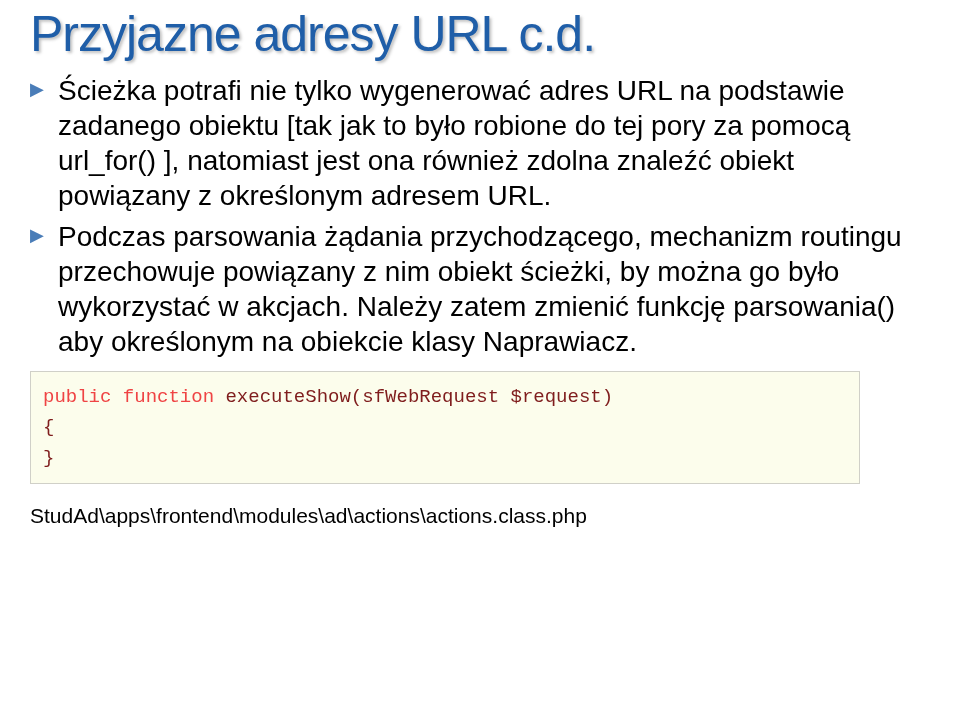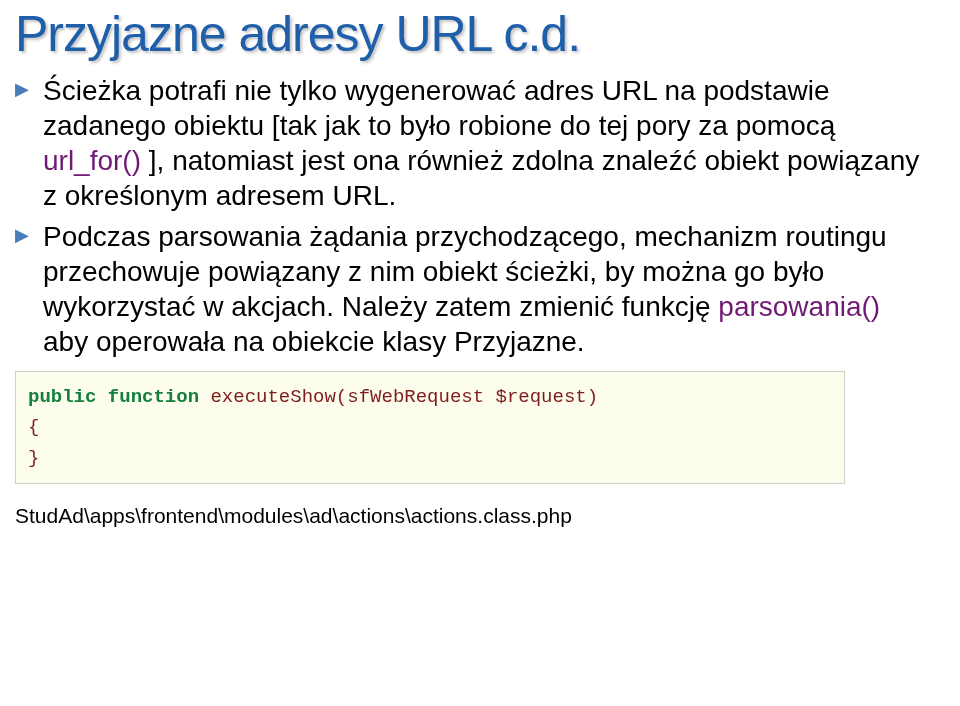--- a/index.html
+++ b/index.html
@@ -9,21 +9,21 @@
     }
     body {
       width: 960px;
       height: 706px;
       background: white;
       font-family: Verdana, Geneva, sans-serif;
       padding: 0;
       overflow: hidden;
     }
     .slide {
-      padding: 0 30px 20px 15px;
+      padding: 0 30px 20px 30px;
     }
     h1 {
       color: #1f5ea8;
       font-size: 50px;
       font-weight: normal;
       padding-top: 5px;
       padding-bottom: 10px;
       text-shadow: 2px 2px 3px rgba(100,100,100,0.4);
       letter-spacing: -1px;
     }
@@ -41,57 +41,57 @@
     }
     li::before {
       content: "▶";
       position: absolute;
       left: 0;
       top: 5px;
       color: #4a7db8;
       font-size: 18px;
     }
     .blue-text {
-      color: #701a75;
+      color: #000000;
     }
     .code-box {
       background: #fcfdec;
       border: 1px solid #d0d0c8;
       padding: 10px 12px;
       margin-top: 12px;
       margin-bottom: 20px;
       font-family: "Courier New", monospace;
       font-size: 19px;
       line-height: 1.6;
       max-width: 830px;
     }
     .code-kw {
-      color: #15803d;
-      font-weight: bold;
+      color: #ef4444;
+      font-weight: normal;
     }
     .code-plain {
       color: #7f1d1d;
     }
     .file-path {
       font-size: 21px;
       color: #000;
     }
   </style>
 </head>
 <body>
 
 <div class="slide">
   <h1>Przyjazne adresy URL c.d.</h1>
 
   <ul>
     <li>
       <span>Ścieżka potrafi nie tylko wygenerować adres URL na podstawie zadanego obiektu [tak jak to było robione do tej pory za pomocą </span><span class="blue-text">url_for()</span><span> ], natomiast jest ona również zdolna znaleźć obiekt powiązany z określonym adresem URL.</span>
     </li>
     <li>
-      <span>Podczas parsowania żądania przychodzącego, mechanizm routingu przechowuje powiązany z nim obiekt ścieżki, by można go było wykorzystać w akcjach. Należy zatem zmienić funkcję </span><span class="blue-text">parsowania()</span><span> aby operowała na obiekcie klasy Przyjazne.</span>
+      <span>Podczas parsowania żądania przychodzącego, mechanizm routingu przechowuje powiązany z nim obiekt ścieżki, by można go było wykorzystać w akcjach. Należy zatem zmienić funkcję </span><span class="blue-text">parsowania()</span><span> aby określonym na obiekcie klasy Naprawiacz.</span>
     </li>
   </ul>
 
   <div class="code-box">
     <div>
       <span class="code-kw">public</span>
       <span class="code-kw">function</span>
       <span class="code-plain">executeShow(sfWebRequest $request)</span>
     </div>
     <div class="code-plain">{</div>

